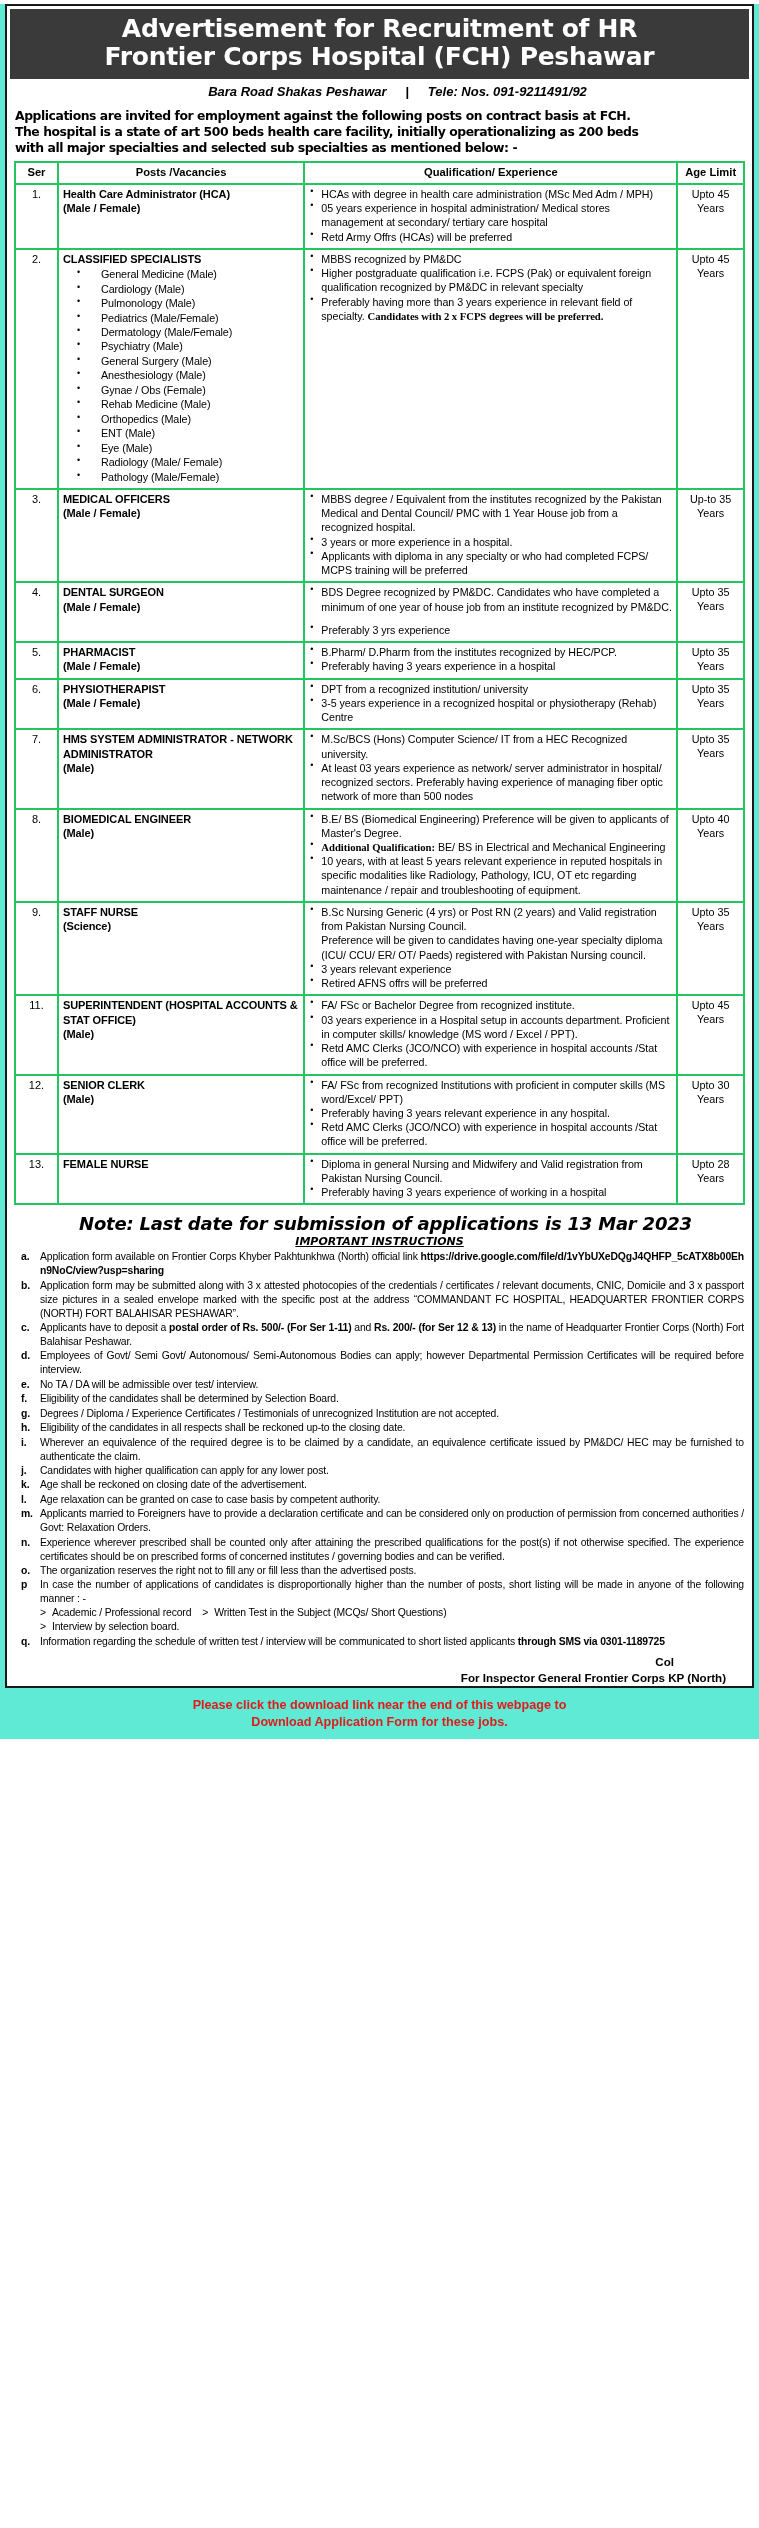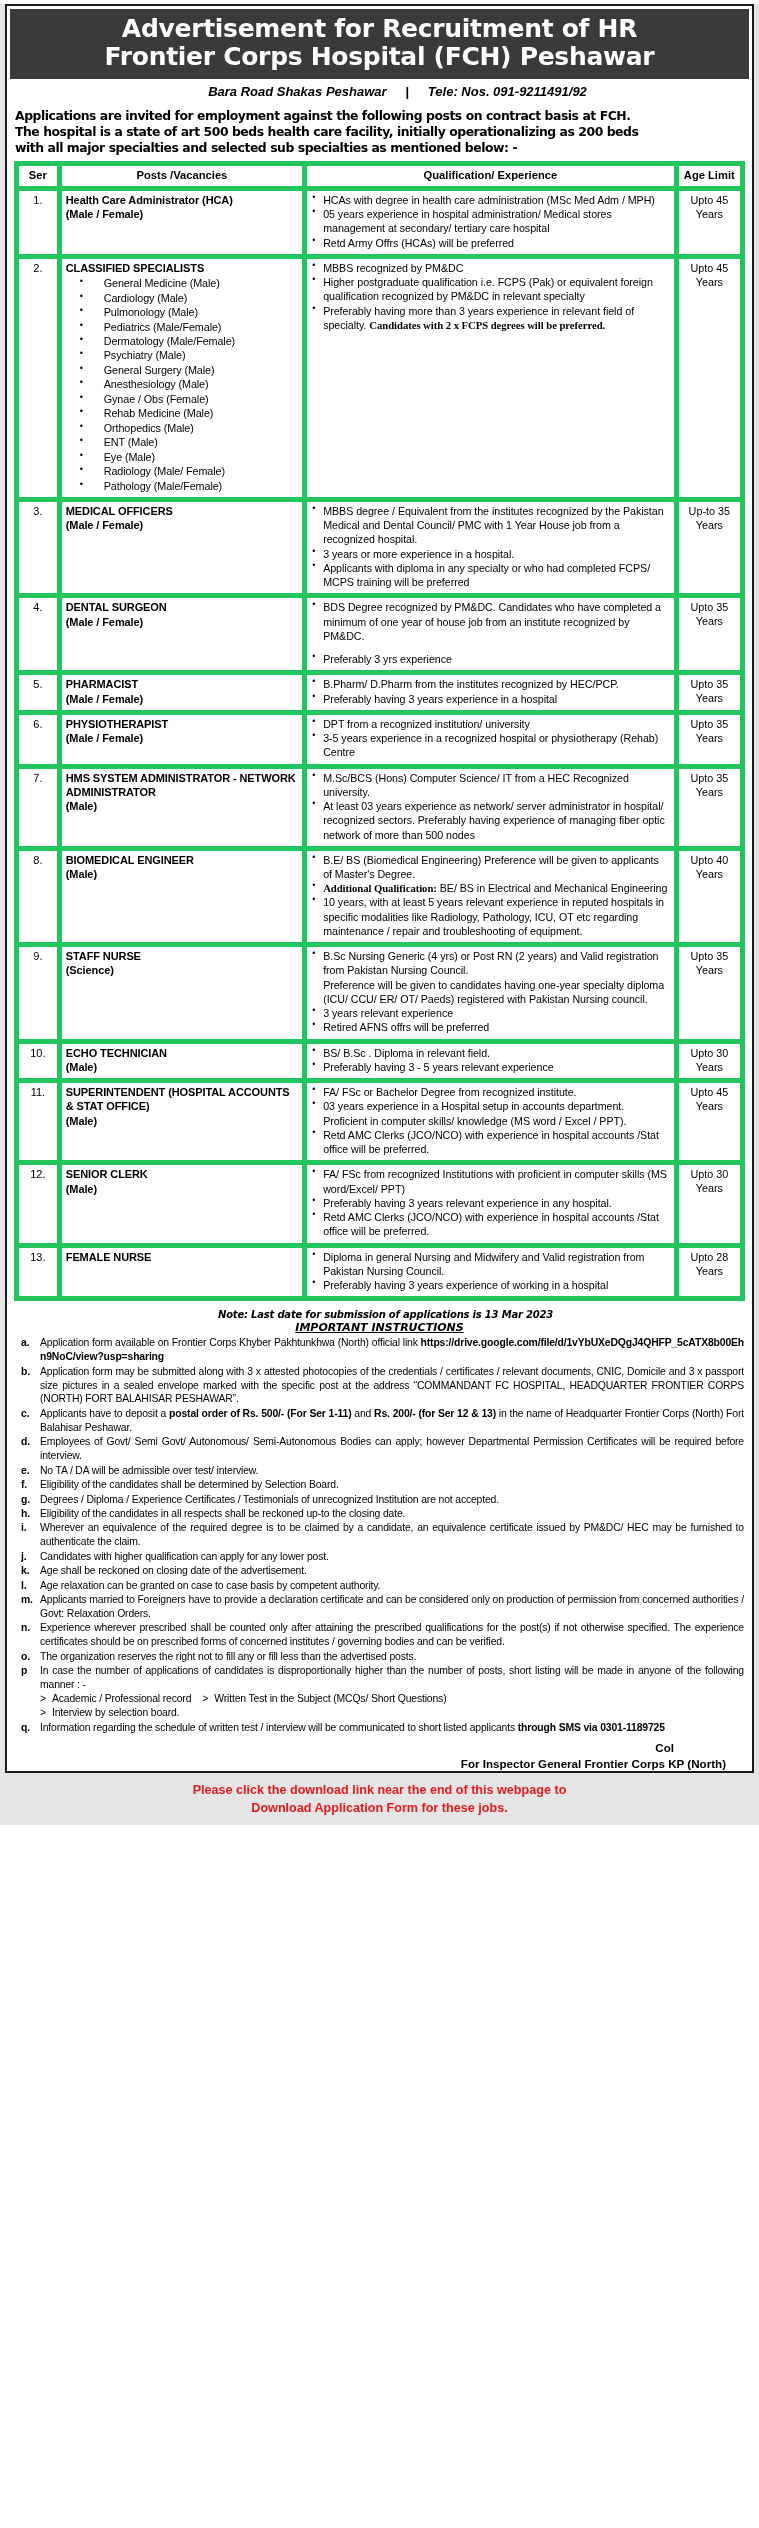--- a/index.html
+++ b/index.html
@@ -10,21 +10,21 @@
   body {
     width: 759px;
     font-family: "Liberation Sans", sans-serif;
     color: #000;
     -webkit-font-smoothing: none;
   }
   .page {
     width: 759px;
     box-sizing: border-box;
     position: relative;
-    background: #e5e5e5;
+    background: #5eead4;
     padding: 0;
   }
   
   .frame {
     margin: 4px 5px 0 5px;
     border: 2px solid #1a1a1a;
     box-sizing: border-box;
     padding: 0;
     background: #fff;
   }
@@ -86,21 +86,21 @@
 
   
   table.posts {
     border-collapse: collapse;
     width: calc(100% - 14px);
     margin: 2px 7px 4px 7px;
     table-layout: fixed;
     font-size: 10.6px;
   }
   table.posts th, table.posts td {
-    border: 5px solid #22c55e;
+    border: 2px solid #22c55e;
     vertical-align: top;
     padding: 2px 4px 4px 4px;
     line-height: 1.30;
   }
   table.posts th {
     text-align: center;
     font-weight: bold;
     font-size: 11.2px;
     padding: 2px 3px 3px 3px;
     vertical-align: middle;
@@ -156,21 +156,21 @@
   }
   ul.q li b { font-weight: bold; font-family: Liberation Serif, serif; }
   .sp-gap { height: 9px; }
 
   
   .note {
     text-align: center;
     font-family: "DejaVu Sans", sans-serif;
     font-weight: bold;
     font-style: italic;
-    font-size: 10px;
+    font-size: 18px;
     padding: 4px 0 1px 0;
     letter-spacing: -0.2px;
     margin-left: 12px;
   }
   .instr-head {
     text-align: center;
     font-weight: bold;
     font-style: italic;
     font-size: 11px;
     text-decoration: underline;
@@ -415,34 +415,20 @@
               <span class="gender">(Science)</span>
             </td>
             <td>
               <ul class="q">
                 <li>B.Sc Nursing Generic (4 yrs) or Post RN (2 years) and Valid registration from Pakistan Nursing Council.<br>Preference will be given to candidates having one-year specialty diploma (ICU/ CCU/ ER/ OT/ Paeds) registered with Pakistan Nursing council.</li>
                 <li>3 years relevant experience</li>
                 <li>Retired AFNS offrs will be preferred</li>
               </ul>
             </td>
             <td class="age">Upto 35 Years</td>
-          </tr>
-          <tr>
-            <td class="ser">10.</td>
-            <td class="post">
-              <div>ECHO TECHNICIAN</div>
-              <span class="gender">(Male)</span>
-            </td>
-            <td>
-              <ul class="q">
-                <li>BS/ B.Sc . Diploma in relevant field.</li>
-                <li>Preferably having 3 - 5 years relevant experience</li>
-              </ul>
-            </td>
-            <td class="age">Upto 30 Years</td>
           </tr>
           <tr>
             <td class="ser">11.</td>
             <td class="post">
               <div>SUPERINTENDENT (HOSPITAL ACCOUNTS &amp; STAT OFFICE)</div>
               <span class="gender">(Male)</span>
             </td>
             <td>
               <ul class="q">
                 <li>FA/ FSc or Bachelor Degree from recognized institute.</li>

